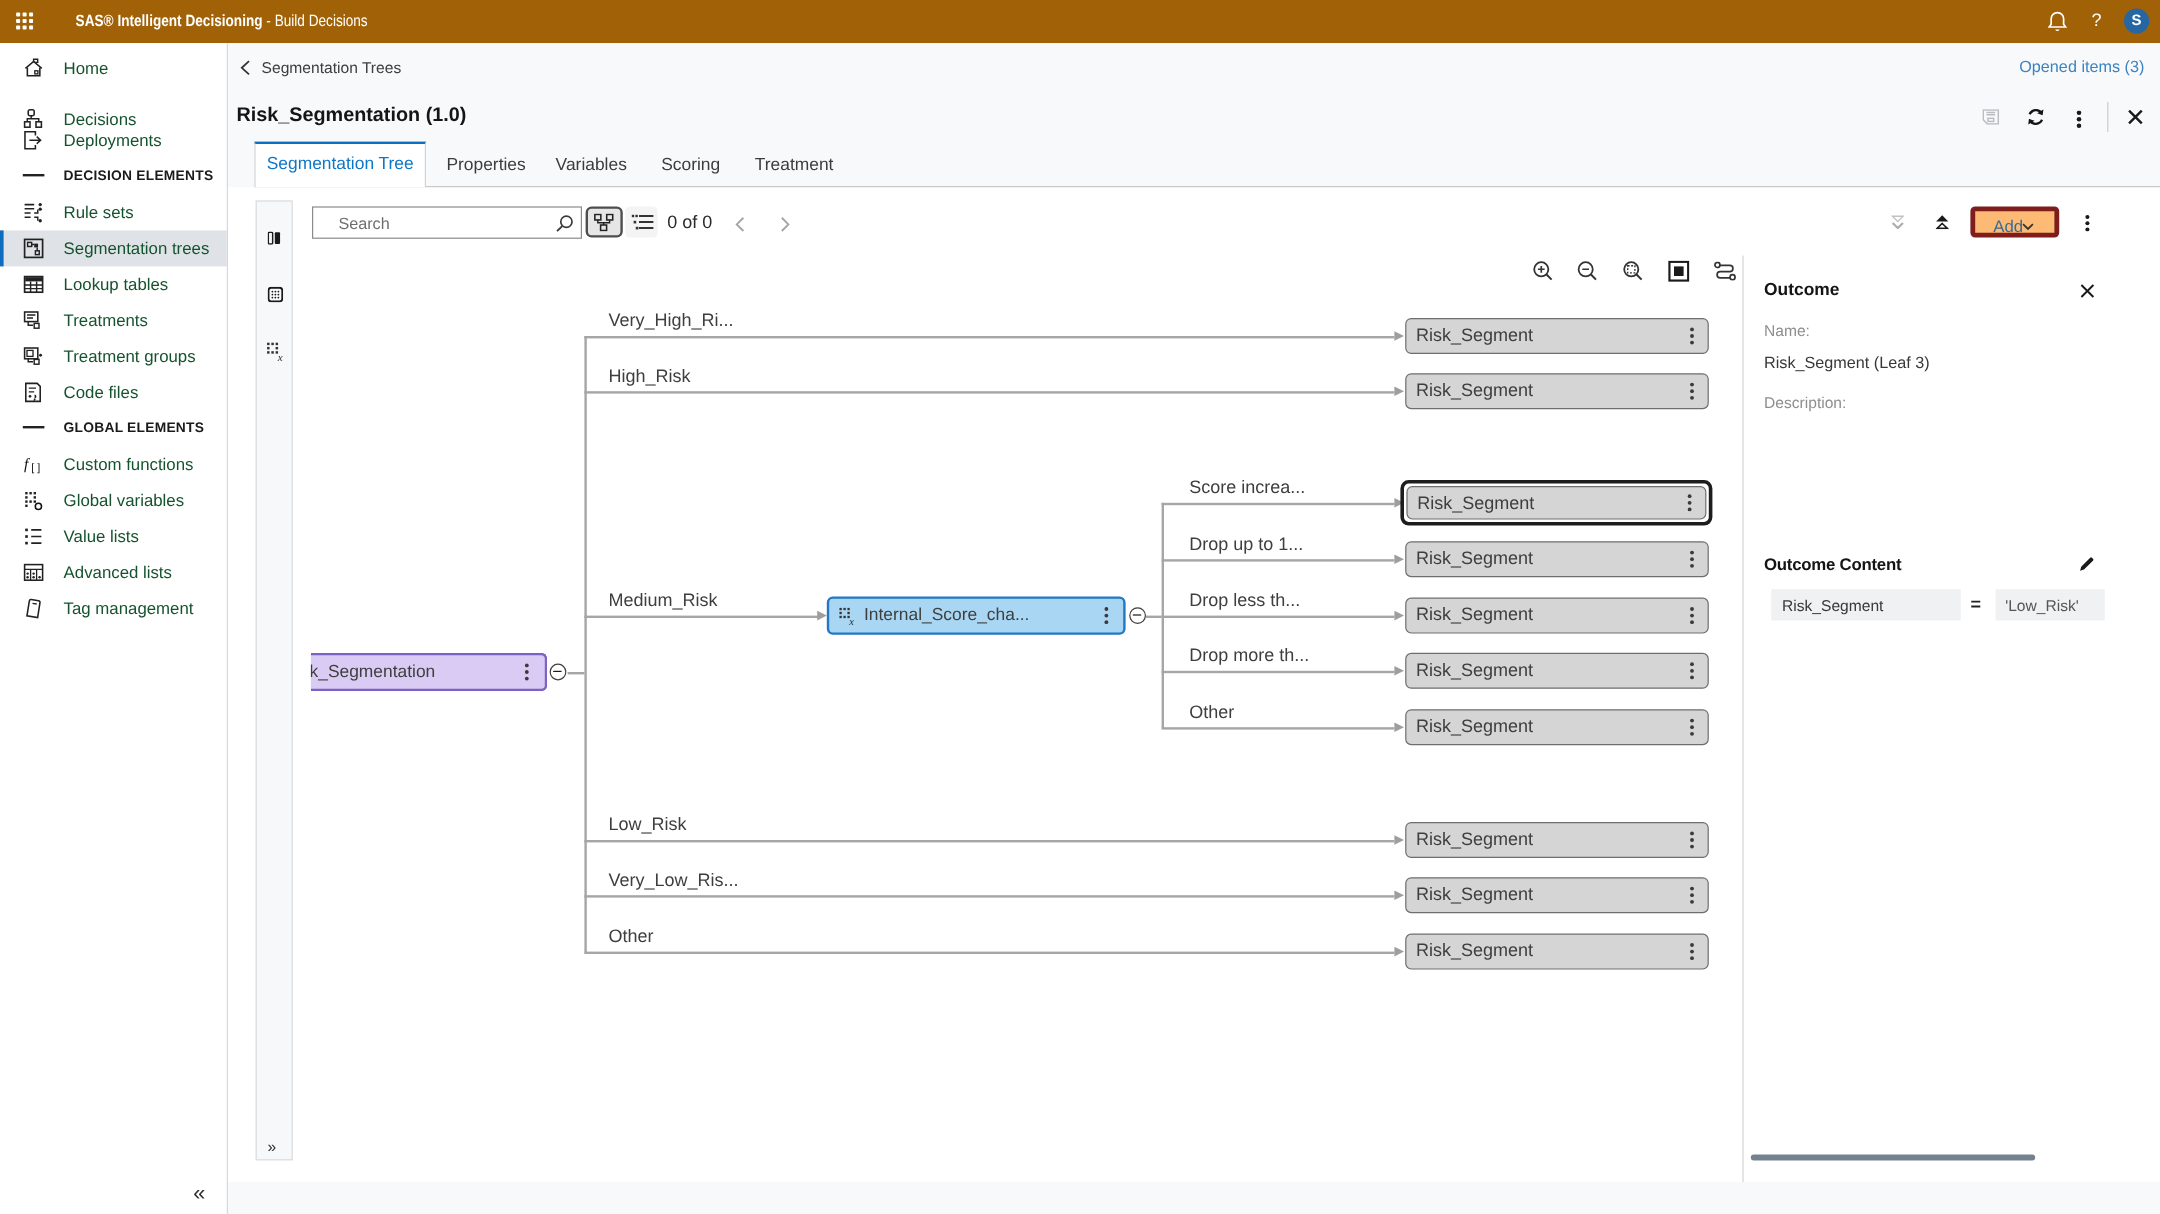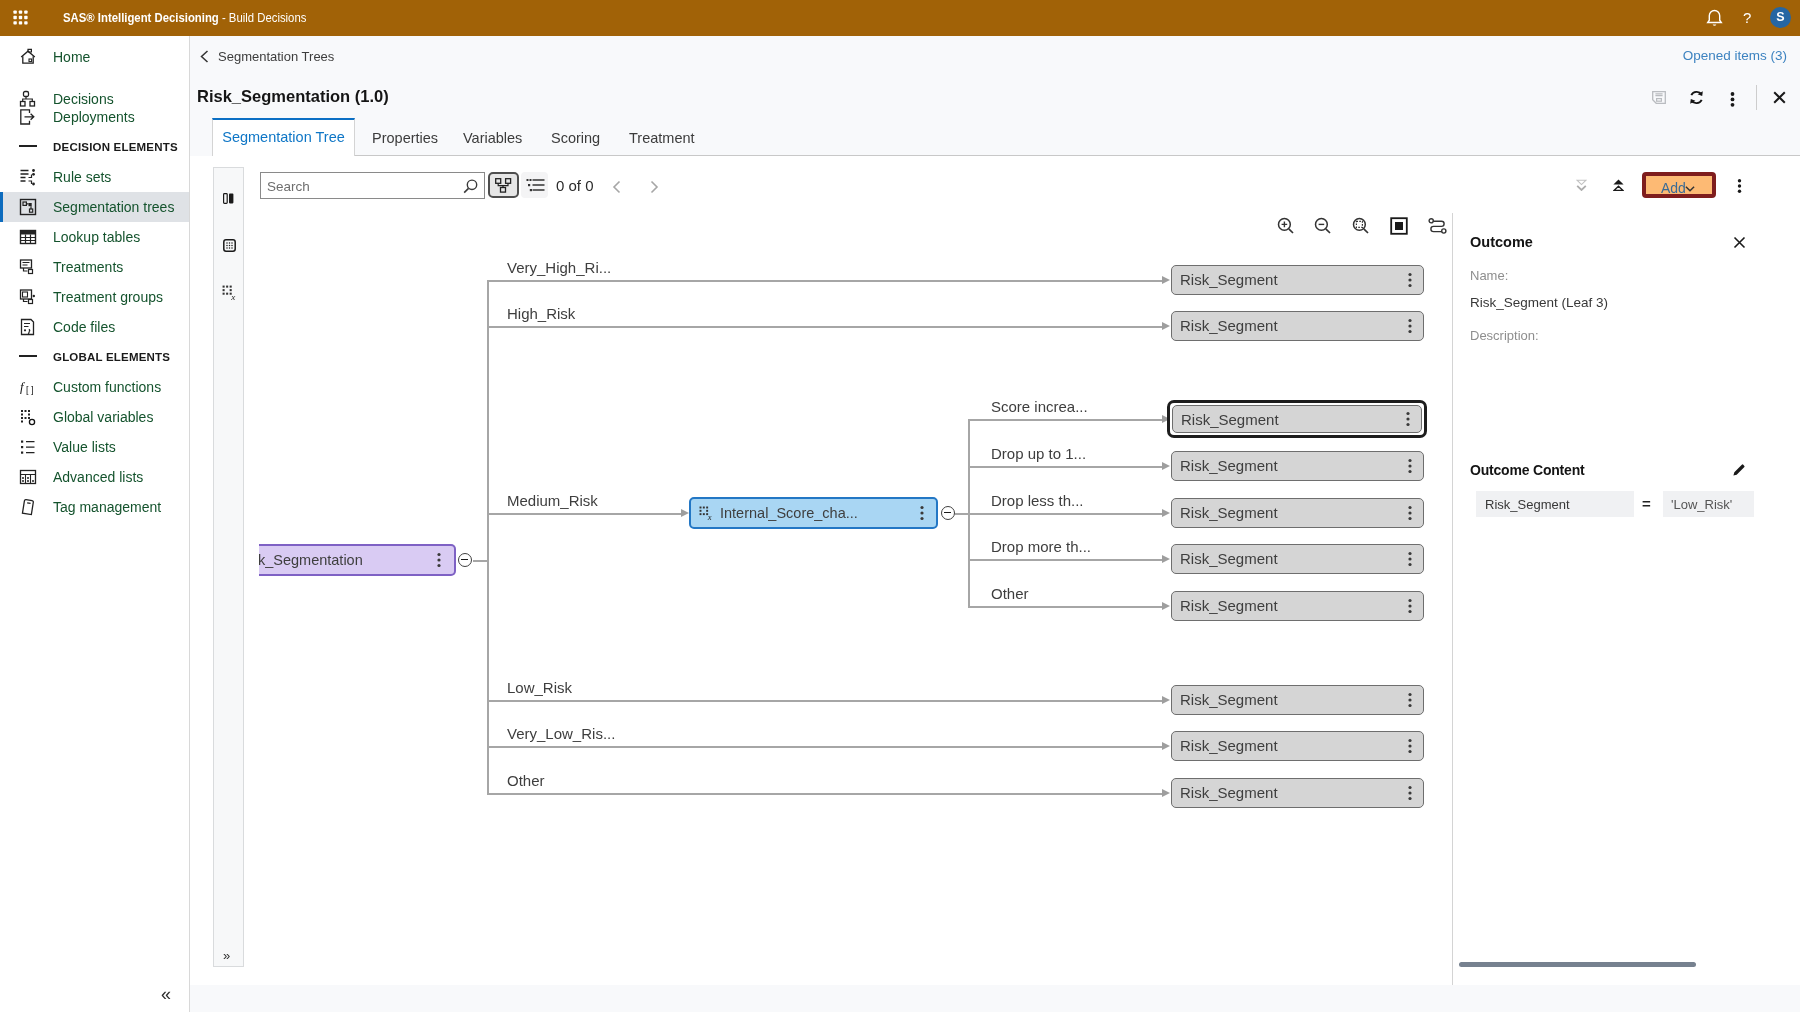--- a/index.html
+++ b/index.html
@@ -28,21 +28,21 @@
   .tab { position:absolute; top:120px; height:36px; line-height:36px; font-size:14.5px; color:#3C3C3C; text-align:center; }
   #tabActive { position:absolute; left:212px; top:118px; width:143px; height:38px; background:#fff;
       border:1px solid #D4D4D4; border-bottom:none; border-top:2px solid #0B6FC4;
       color:#0E76C6; font-size:14.5px; text-align:center; line-height:34px; }
   
   #content { position:absolute; left:190px; top:156px; width:1610px; height:829px; background:#fff; }
   
   #cstrip { position:absolute; left:213px; top:167px; width:31px; height:800px; background:#F7F8F9; border:1px solid #D9DBDD; }
   
   #searchbox { position:absolute; left:260px; top:172px; width:225px; height:27px; background:#fff; border:1px solid #8A8A8A; }
-  #searchbox .ph { position:absolute; left:6px; top:6px; font-size:13.5px; color:#6E6E6E; }
+  #searchbox .ph { position:absolute; left:21px; top:6px; font-size:13.5px; color:#6E6E6E; }
   
   #rpanel-border { position:absolute; left:1452px; top:213px; width:1px; height:772px; background:#D4D4D4; }
   .node { position:absolute; border-radius:5px; font-size:14.5px; color:#3E3E3E; }
   .kebab { position:absolute; right:11px; top:50%; transform:translateY(-50%); width:4px; }
   svg { display:block; }
   .lab { position:absolute; font-size:15px; color:#3E3E3E; white-space:nowrap;margin-left:12px; }
   #tree { position:absolute; left:0; top:0; font-size:15px; color:#3E3E3E; }
   .hl { position:absolute; height:1.5px; background:#A6A6A6; }
   .vl { position:absolute; width:1.5px; background:#A6A6A6; }
   .arr { position:absolute; width:0; height:0; border-left:8.5px solid #9E9E9E; border-top:4.5px solid transparent; border-bottom:4.5px solid transparent; }

